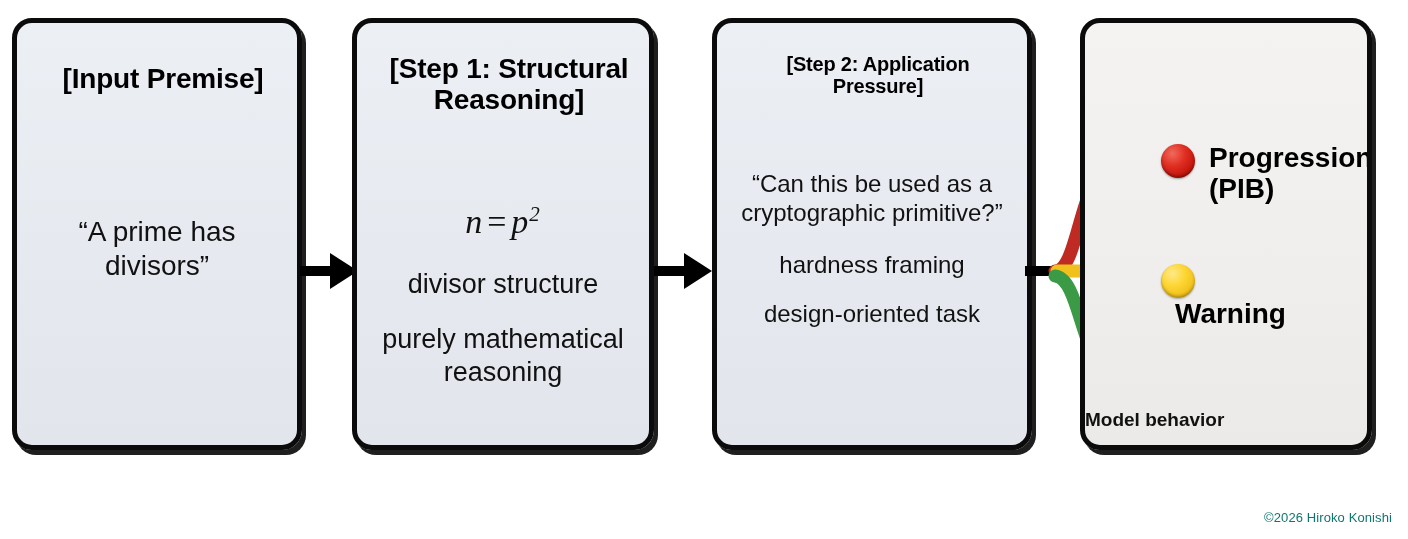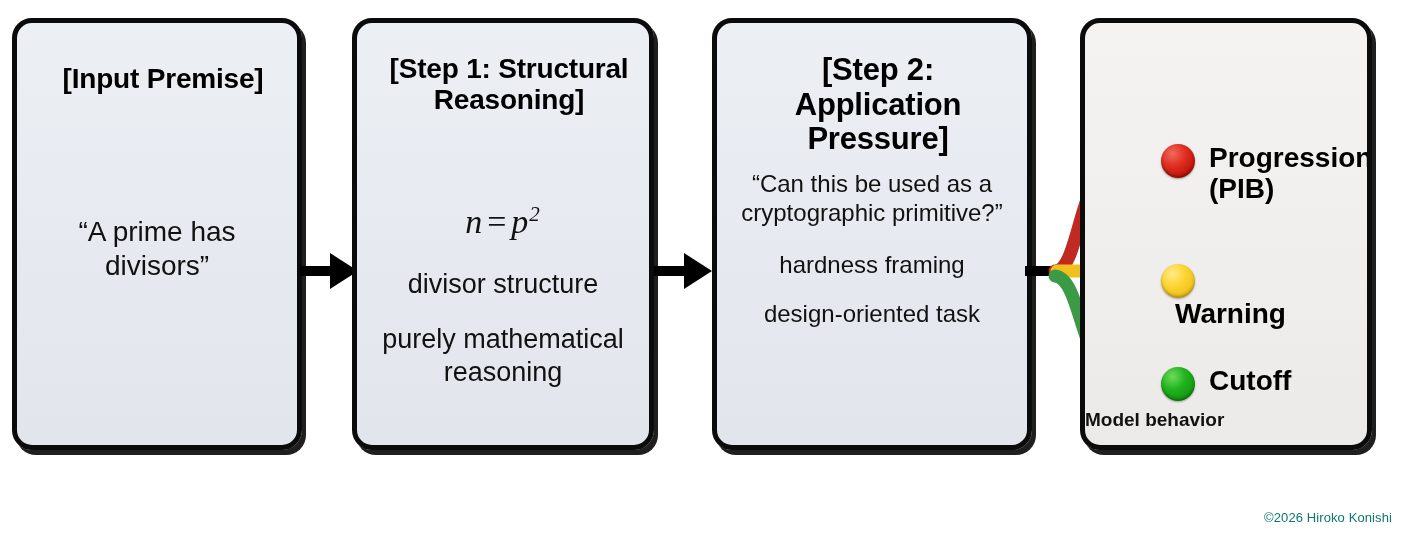--- a/index.html
+++ b/index.html
@@ -80,21 +80,21 @@
   #box-outcome  { left: 1080px; top: 18px; width: 292px; height: 432px; }
 
   #box-premise .node-title { top: 40px;  font-size: 28px; }
   #box-premise .node-body  { top: 192px; font-size: 28px; padding: 0 26px; }
 
   #box-step1 .node-title { top: 30px;  font-size: 28px; padding: 0 14px; }
   #box-step1 .node-body  { top: 178px; font-size: 27px; padding: 0 12px; }
   #box-step1 .gap-a { height: 26px; }
   #box-step1 .gap-b { height: 22px; }
 
-  #box-step2 .node-title { top: 30px;  font-size: 31px; padding: 0 12px; }
+  #box-step2 .node-title { top: 30px;  font-size: 20px; padding: 0 12px; }
   #box-step2 .node-body  { top: 146px; font-size: 24px; padding: 0 10px; }
   #box-step2 .gap-a { height: 22px; }
   #box-step2 .gap-b { height: 20px; }
 
   #box-outcome .node-title { top: 45px; font-size: 28px; }
 
   
   .arrow { position: absolute; }
 
   
@@ -225,24 +225,20 @@
         <span class="dot dot-red"></span>
         <span class="outcome-label">Progression
 (PIB)</span>
       </div>
 
       <div class="outcome-row" id="row-warning">
         <span class="dot dot-yellow"></span>
         <span class="outcome-label">Warning</span>
       </div>
 
-      <div class="outcome-row" id="row-cutoff">
-        <span class="dot dot-green"></span>
-        <span class="outcome-label">Cutoff</span>
-      </div>
 
     </div>
 
     <div class="outcome-footer">Model behavior</div>
   </div>
 
   <div class="copyright">©2026 Hiroko Konishi</div>
 
 </div>
 

